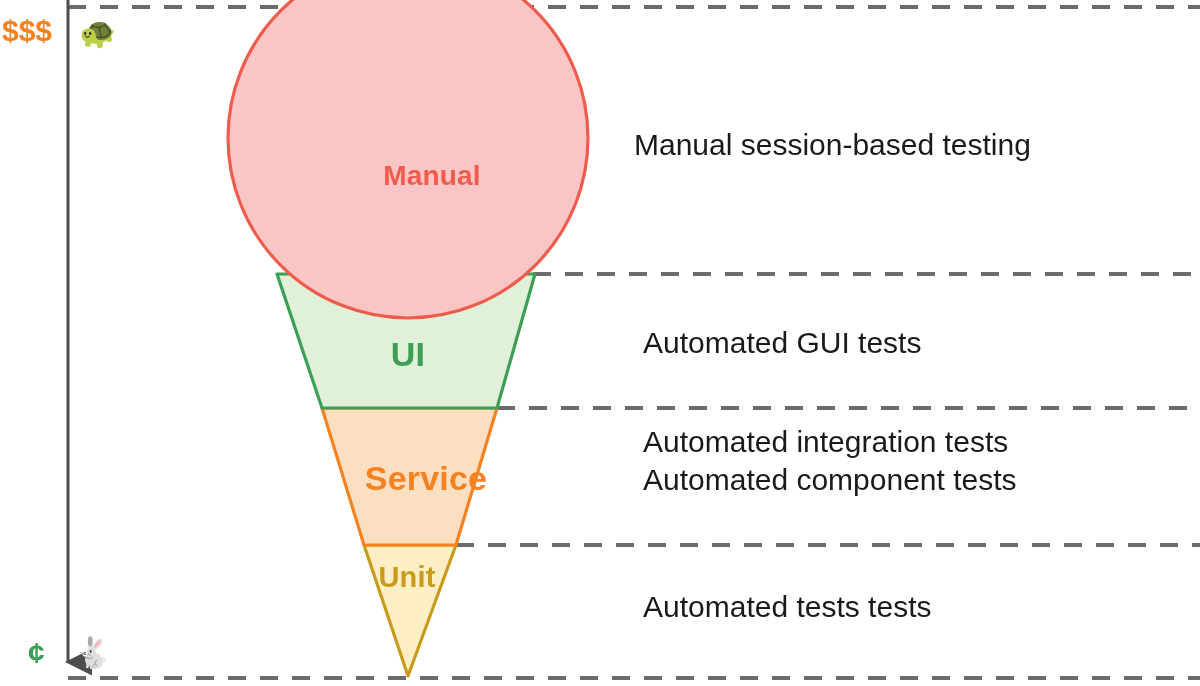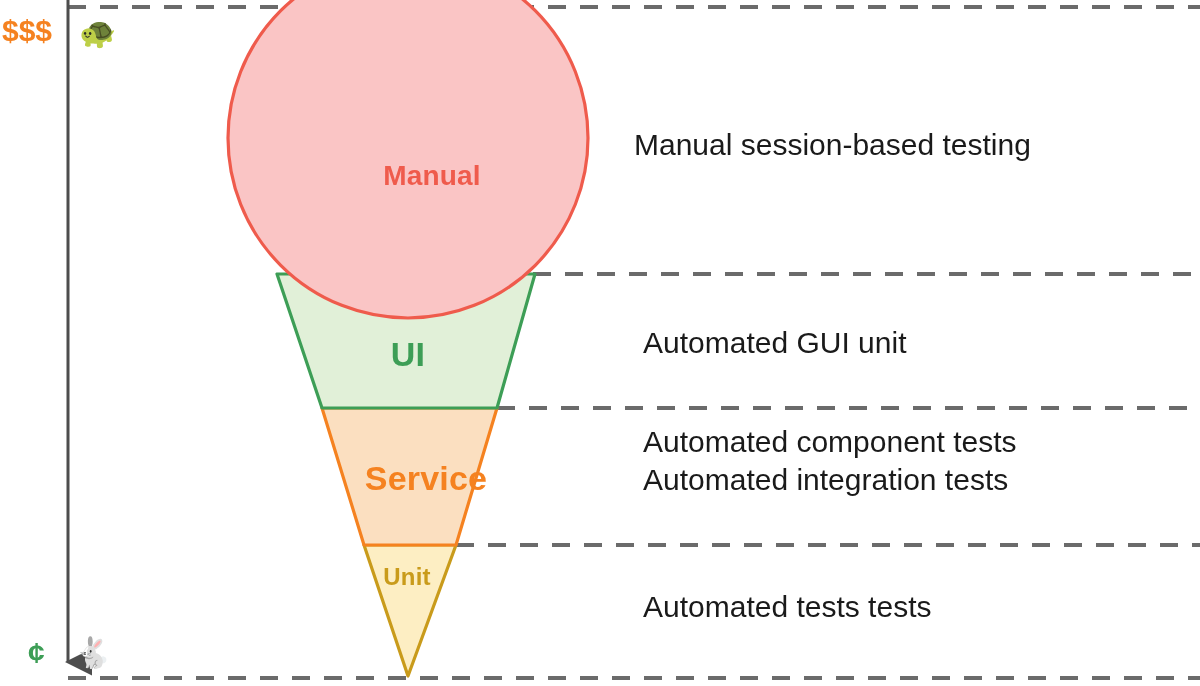--- a/index.html
+++ b/index.html
@@ -83,33 +83,33 @@
     <circle cx="408" cy="138" r="180" fill="#fac5c5" stroke="#ef5b4c" stroke-width="3.2"></circle>
 
   </svg>
 
   <div class="cone-label" style="left:432px; top:160px; font-size:28px; color:#ef5b4c;margin-top:16px;">Manual</div>
 
   <div class="cone-label" style="left:408px; top:354px; font-size:34px; color:#3d9e56;">UI</div>
 
   <div class="cone-label" style="left:426px; top:478px; font-size:34px; color:#f58220;">Service</div>
 
-  <div class="cone-label" style="left:407px; top:577px; font-size:24px; color:#c99b1b;text-align:right;">Unit</div>
+  <div class="cone-label" style="left:407px; top:577px; font-size:29px; color:#c99b1b;text-align:right;">Unit</div>
 
   <div class="desc-text" style="left:634px; top:126px;text-align:center;">
     <div>Manual session-based testing</div>
   </div>
 
   <div class="desc-text" style="left:643px; top:324px;">
-    <div>Automated GUI unit</div>
+    <div>Automated GUI tests</div>
   </div>
 
   <div class="desc-text" style="left:643px; top:423px;">
+    <div>Automated integration tests</div>
     <div>Automated component tests</div>
-    <div>Automated integration tests</div>
   </div>
 
   <div class="desc-text" style="left:643px; top:588px;">
     <div>Automated tests tests</div>
   </div>
 
   <div class="axis-glyph" style="left:2px; top:14px; font-size:30px; color:#f58220;">$$$</div>
 
   <div class="axis-glyph" style="left:28px; top:636px; font-size:30px; color:#3d9e56;">¢</div>
 

